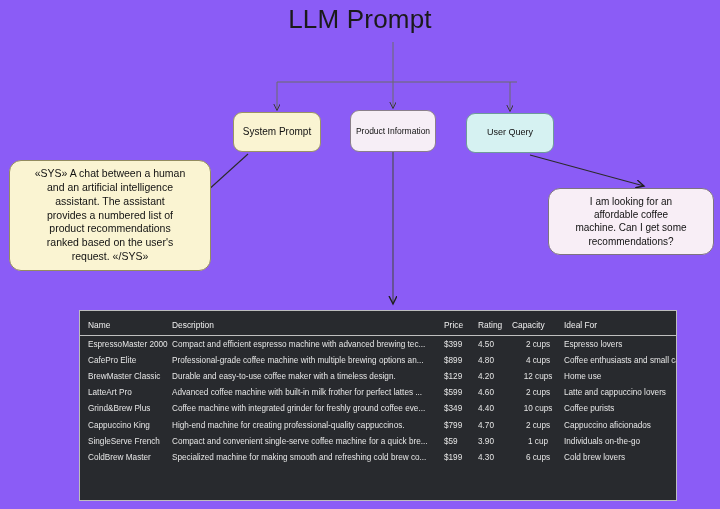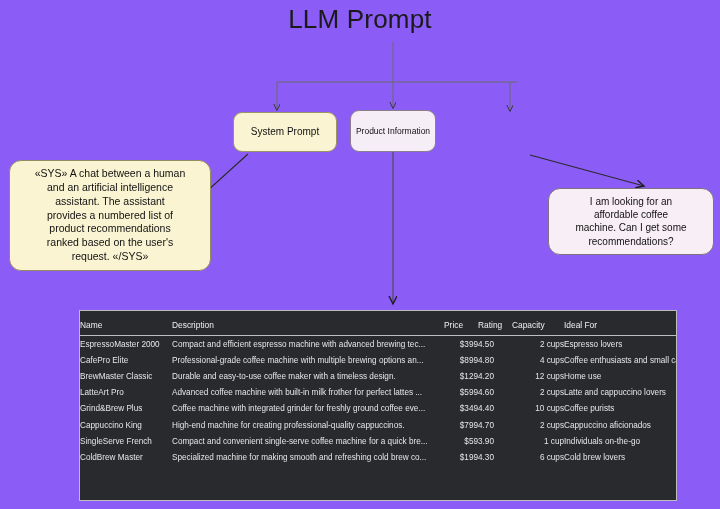--- a/index.html
+++ b/index.html
@@ -48,21 +48,21 @@
     display: flex;
     align-items: center;
     justify-content: center;
     text-align: center;
     color: #111111;
     line-height: 1.25;
   }
   .node-system {
     left: 233px;
     top: 112px;
-    width: 104px;
+    width: 88px;
     height: 40px;
     background: #faf4d2;
     border-color: #9a9364;
     font-size: 10px;
   }
   .node-product {
     left: 350px;
     top: 110px;
     width: 86px;
     height: 42px;
@@ -138,32 +138,32 @@
     white-space: nowrap;
   }
   table.grid td {
     padding: 3.6px 0;
     white-space: nowrap;
     overflow: hidden;
     text-overflow: ellipsis;
     color: #e6e6e6;
   }
   table.grid tr td:first-child,
-  table.grid tr th:first-child { }
+  table.grid tr th:first-child { padding-left: 8px; }
 
   .col-name      { width: 92px; }
   .col-desc      { width: 272px; }
   .col-price     { width: 34px; }
   .col-rating    { width: 34px; }
   .col-capacity  { width: 52px; }
   .col-ideal     { width: 148px; }
 
-  .cell-price { text-align: right; margin-top: 48px; }
+  .cell-price { text-align: left; margin-top: 48px; }
   .cell-rating { color: #4c8fbd; text-align: left; }
-  .cell-capacity { text-align: right; }
+  .cell-capacity { text-align: center; }
 
   .th-price, .th-rating, .th-capacity, .th-ideal { text-align: left; }
 </style>
 </head>
 <body>
 
 <div id="root">
 
   <div class="title">LLM Prompt</div>
 
@@ -192,20 +192,23 @@
     <path d="M393,152 L393,304" stroke="#4a4a4a" stroke-width="1.1" fill="none" marker-end="url(#arrowheadDark)"></path>
 
     <path d="M530,155 L644,186" stroke="#2b2b2b" stroke-width="1.1" fill="none" marker-end="url(#arrowheadDark)"></path>
   </svg>
 
   <div class="node node-system">
     <span>System Prompt</span>
   </div>
   <div class="node node-product">
     <span>Product Information</span>
+  </div>
+  <div class="node node-user">
+    <span>User Query</span>
   </div>
 
   <div class="bubble bubble-system">
     <span>«SYS» A chat between a human and an artificial intelligence assistant. The assistant provides a numbered list of product recommendations ranked based on the user's request. «/SYS»</span>
   </div>
   <div class="bubble bubble-user">
     <span>I am looking for an affordable coffee machine. Can I get some recommendations?</span>
   </div>
 
   <div class="table-panel">

